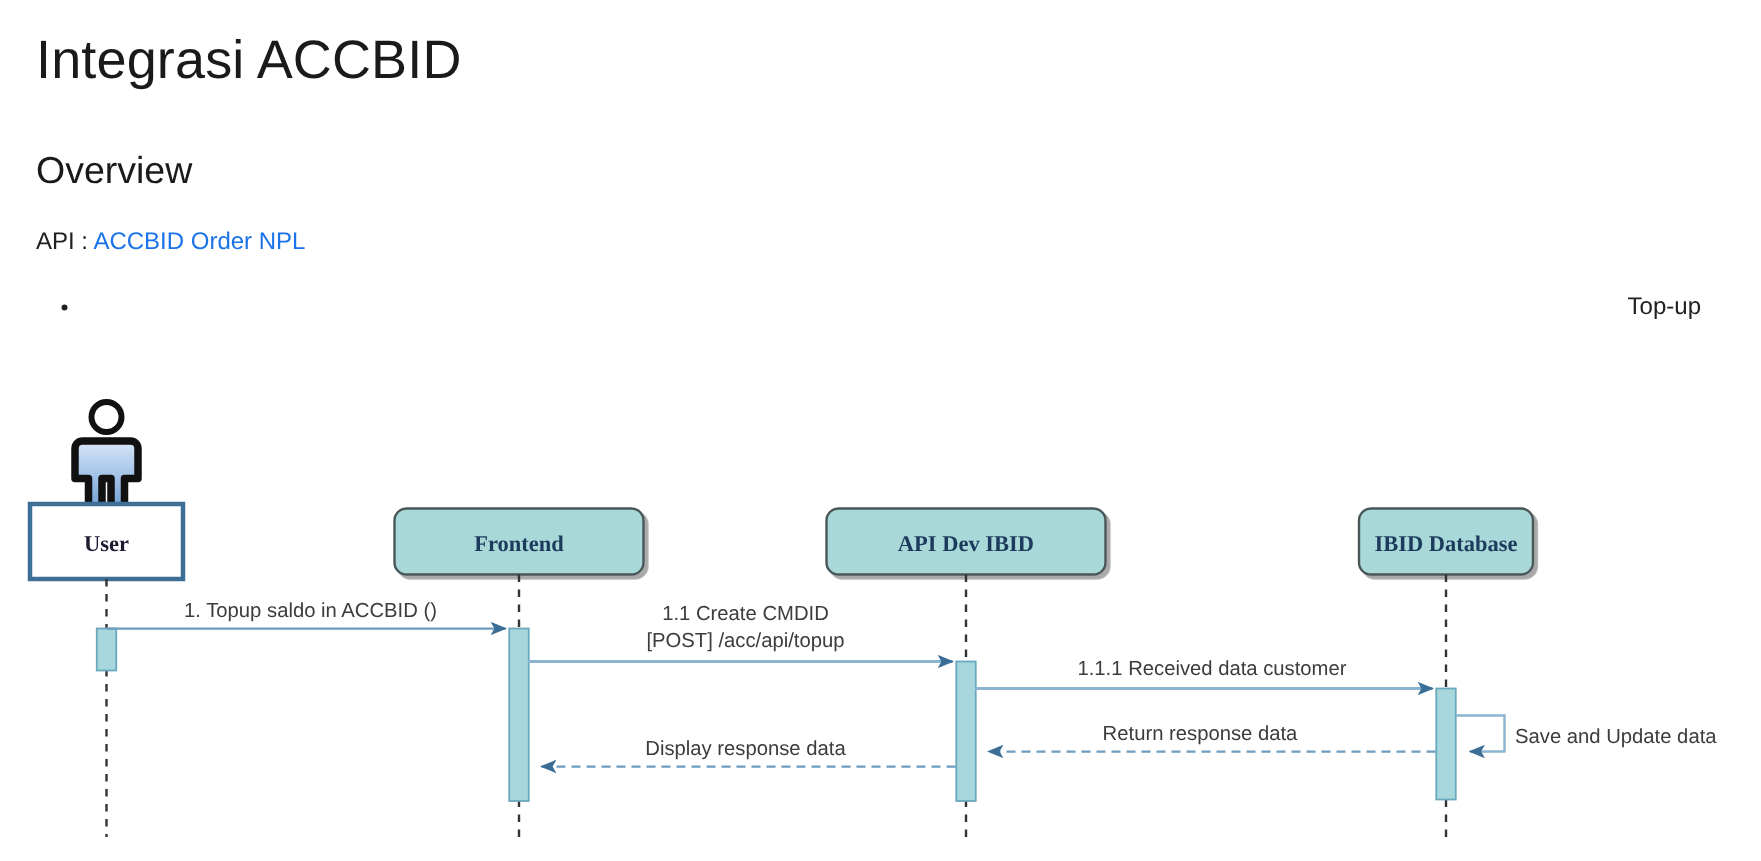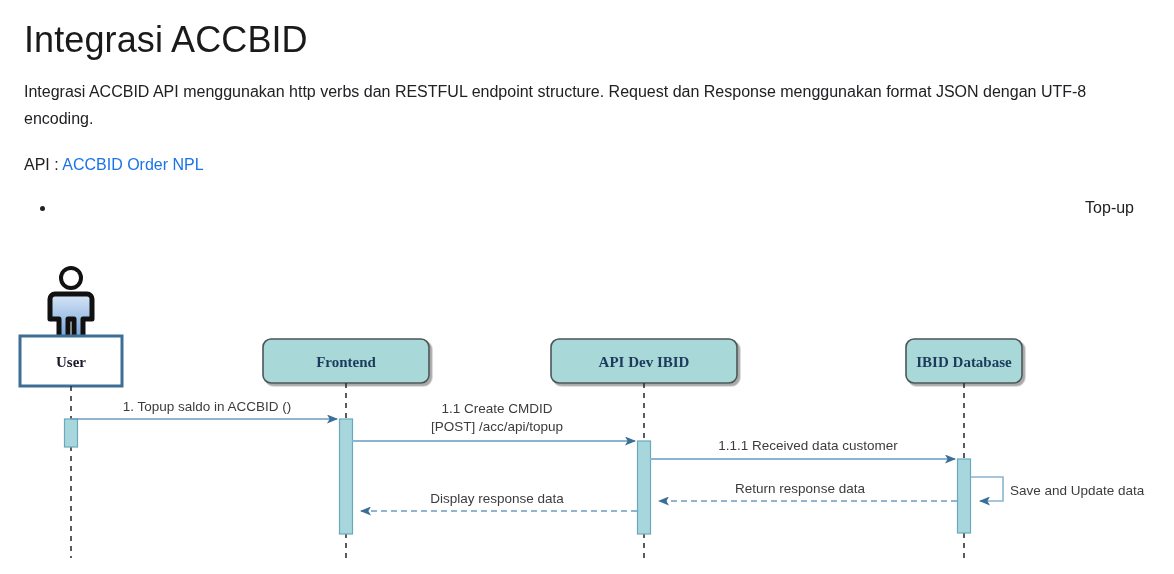--- a/index.html
+++ b/index.html
@@ -100,21 +100,21 @@
     fill: #3c3c3c;
   }
 </style>
 </head>
 <body>
 
 <div class="page">
 
   <div class="doc">
     <h1 class="page-title">Integrasi ACCBID</h1>
-    <p class="body-text">Integrasi ACCBID API menggunakan http verbs dan RESTFUL endpoint structure. Request dan Response menggunakan format JSON dengan UTF-8 encoding.</p>
+    <h2 class="section-title">Overview</h2>
     <p class="api-line"><span>API : </span><a class="api-link" href="#">ACCBID Order NPL</a></p>
     <ul class="bullet-list">
       <li>Top-up</li>
     </ul>
   </div>
 
   <div class="diagram">
     <svg width="1174" height="302" viewBox="0 0 1174 302" xmlns="http://www.w3.org/2000/svg">
       <defs>
         <linearGradient id="actorBodyGrad" x1="0" y1="0" x2="0" y2="1">

